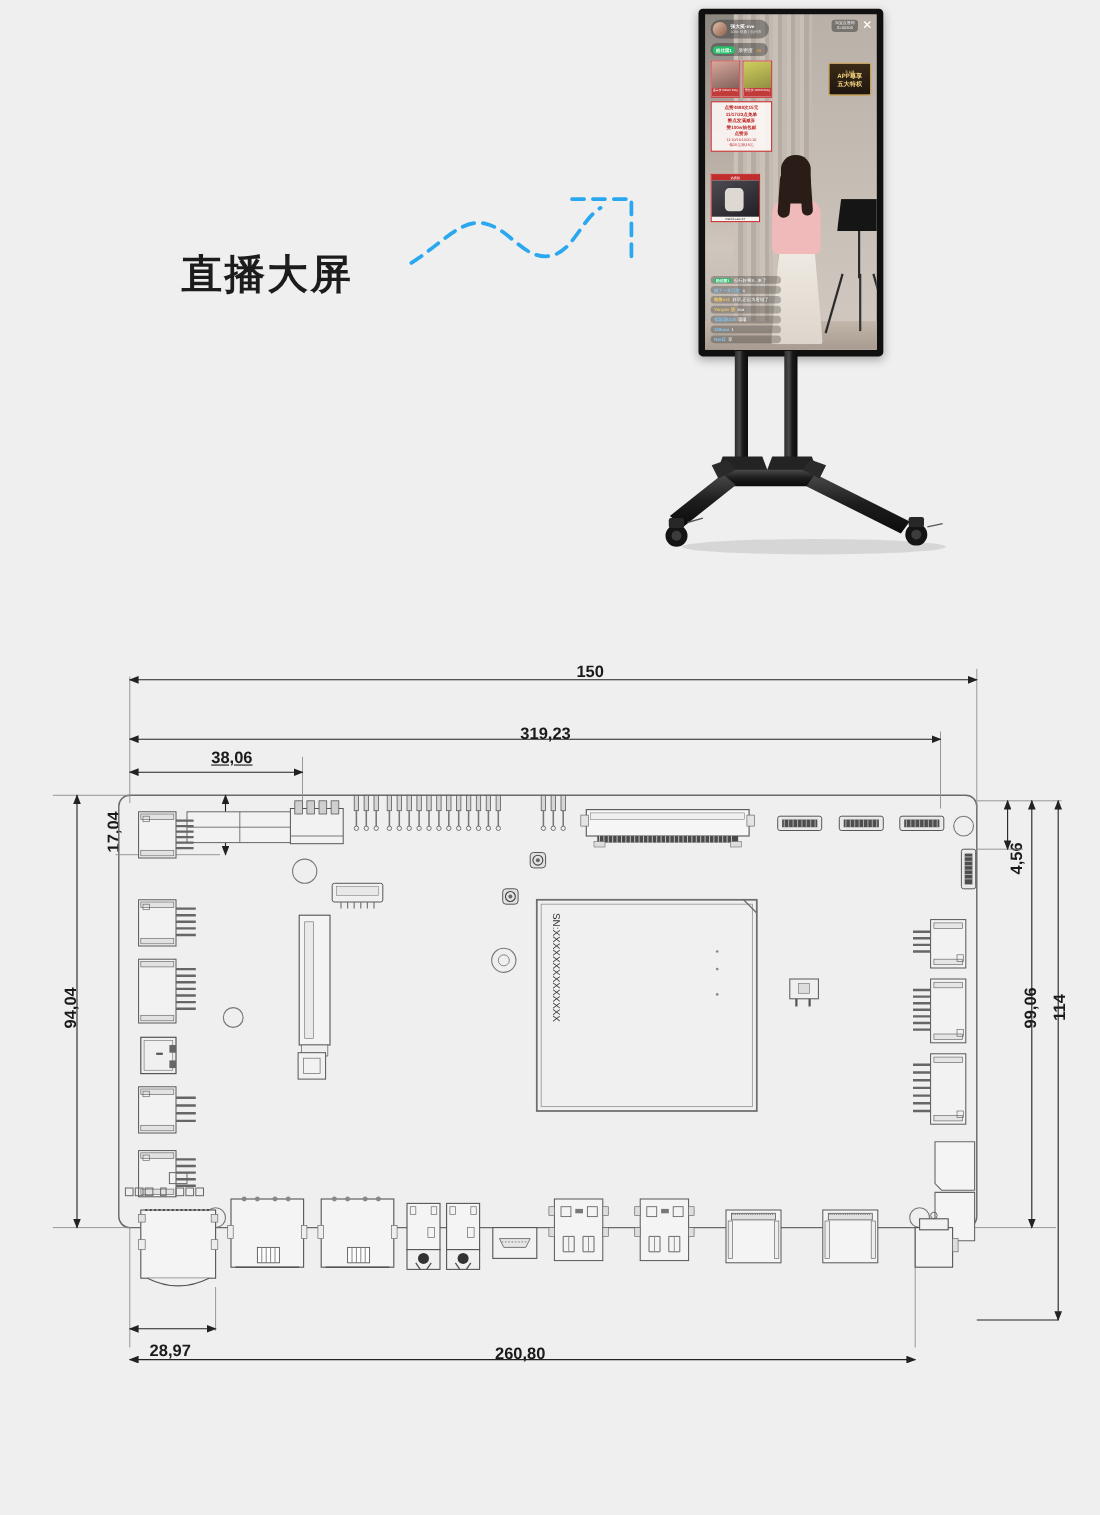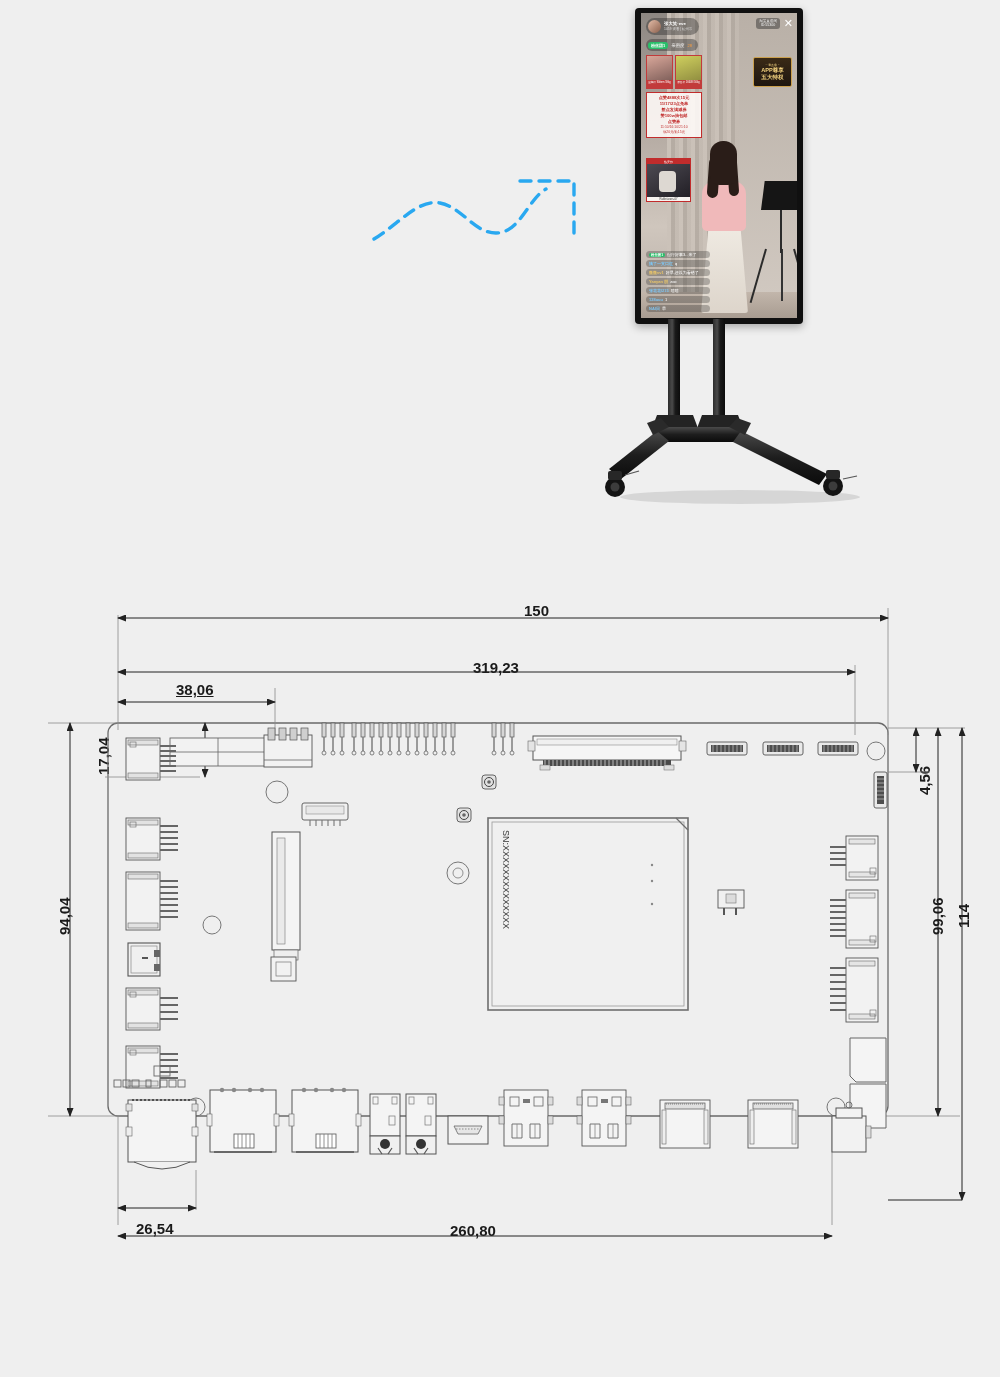--- a/index.html
+++ b/index.html
@@ -165,20 +165,21 @@
     position:absolute; font-size:15px; font-weight:bold; color:#1a1a1a;
     white-space:nowrap;
   }
   .dim-label.vert { transform:rotate(-90deg); transform-origin:left top; }
 </style>
 </head>
 <body>
 
 <div id="hero">
 
+  <div id="hero-title">直播大屏</div>
 
   <svg id="squiggle" viewBox="0 0 210 75">
     <path d="M4,64 C30,48 48,24 70,28 C92,32 104,58 126,58 C150,58 158,24 176,14" fill="none" stroke="#29a8f0" stroke-width="3.4" stroke-linecap="round" stroke-dasharray="11 8"></path>
     <path d="M150,6 L204,6 L204,60" fill="none" stroke="#29a8f0" stroke-width="3.4" stroke-linecap="round" stroke-dasharray="11 8"></path>
   </svg>
 
   <div id="tv-assembly">
 
     <div id="tv-bezel">
       <div id="tv-screen">
@@ -320,27 +321,27 @@
       <path d="M248,160 L262,157" stroke="#555" stroke-width="1.2" fill="none"></path>
       <path d="M30,156 L44,152" stroke="#555" stroke-width="1.2" fill="none"></path>
     </svg>
   </div>
 </div>
 
 <div id="drawing">
 
   <div class="dim-label" style="left:524px;top:42px;">150</div>
   <div class="dim-label" style="left:473px;top:99px;">319,23</div>
-  <div class="dim-label" style="left:176px;top:121px;text-decoration:underline;">38,06</div>
+  <div class="dim-label" style="left:192px;top:121px;text-decoration:underline;">38,06</div>
   <div class="dim-label vert" style="left:95px;top:215px;">17,04</div>
   <div class="dim-label vert" style="left:56px;top:375px;">94,04</div>
   <div class="dim-label vert" style="left:916px;top:235px;">4,56</div>
   <div class="dim-label vert" style="left:929px;top:375px;">99,06</div>
   <div class="dim-label vert" style="left:955px;top:368px;">114</div>
-  <div class="dim-label" style="left:136px;top:660px;">26,54</div>
+  <div class="dim-label" style="left:136px;top:660px;">28,97</div>
   <div class="dim-label" style="left:450px;top:662px;">260,80</div>
 
   <svg width="1000" height="817" viewBox="0 0 1000 817" style="position:absolute;left:0;top:0;">
     <defs>
       <marker id="ar" markerWidth="9" markerHeight="7" refX="8" refY="3.5" orient="auto">
         <polygon points="0,0 9,3.5 0,7" fill="#222"></polygon>
       </marker>
       <marker id="al" markerWidth="9" markerHeight="7" refX="1" refY="3.5" orient="auto">
         <polygon points="9,0 0,3.5 9,7" fill="#222"></polygon>
       </marker>

